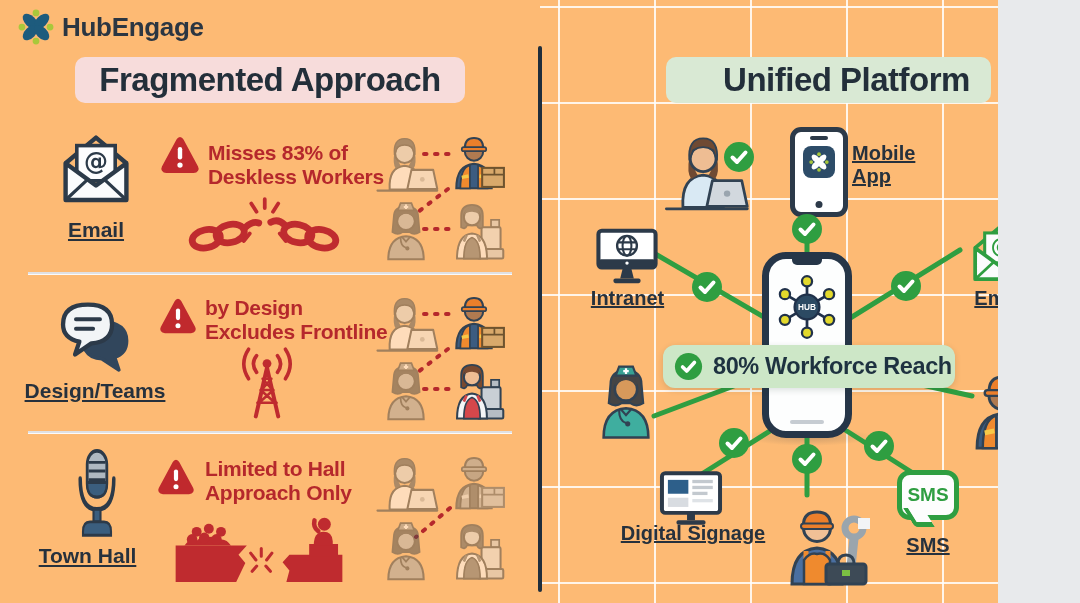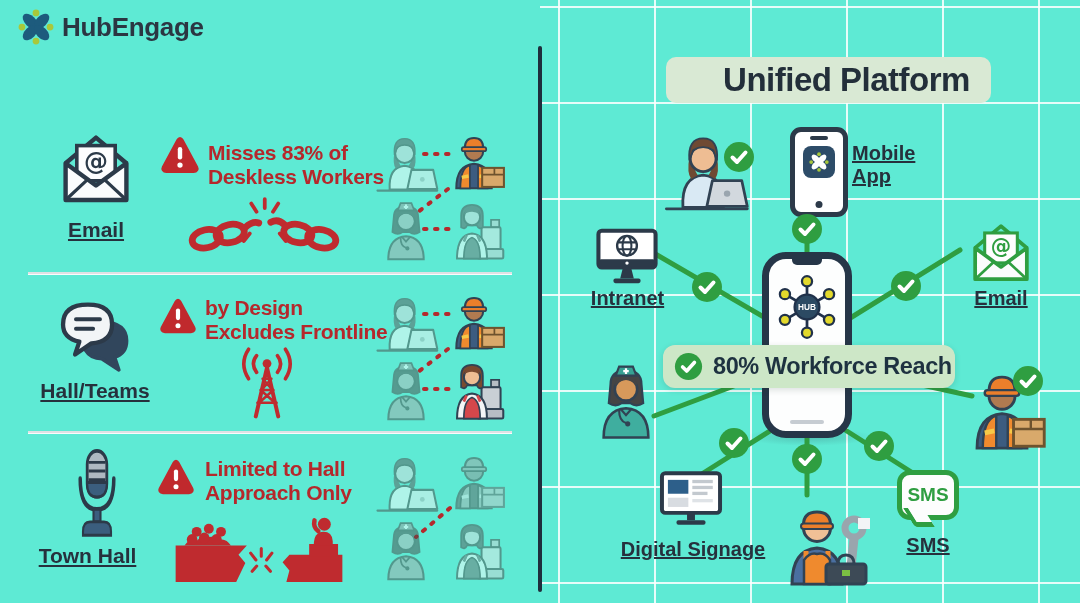--- a/index.html
+++ b/index.html
@@ -1,18 +1,18 @@
 <!DOCTYPE html>
 <html><head>
 <meta charset="utf-8">
 <style>
   html,body{margin:0;padding:0;background:#e8eaec;}
   #stage{
-    position:relative;width:1080px;height:603px;overflow:hidden;
-    background:#5eead4;
+    position:relative;width:998px;height:603px;overflow:hidden;
+    background:#fdba74;
     font-family:"Liberation Sans","DejaVu Sans",sans-serif;
     color:#232f3a;
   }
   .abs{position:absolute;}
   
   .grid-bg{
     left:540px;top:0;width:540px;height:603px;z-index:0;
     background-image:
       linear-gradient(rgba(255,255,255,.85) 2px, transparent 2px),
       linear-gradient(90deg, rgba(255,255,255,.85) 2px, transparent 2px);
@@ -261,20 +261,21 @@
 
   <div class="abs" style="left:18px;top:9px;display:flex;align-items:center;gap:8px;z-index:3;">
     <span style="width:36px;height:36px;color:#1d5b7d;display:inline-block;">
       <svg viewBox="0 0 32 32" style="width:100%;height:100%">
           <use href="#sym-pinwheel"></use>
         </svg>
     </span>
     <span class="logo-text">HubEngage</span>
   </div>
 
+  <div class="abs title-pill" style="left:75px;top:57px;width:390px;background:#f7dcdb;">Fragmented Approach</div>
   <div class="abs title-pill" style="left:666px;top:57px;width:289px;background:#d9e9d4;padding-left:36px;">Unified Platform</div>
 
   <div class="abs divider"></div>
 
   <div class="abs sep" style="left:28px;top:272px;width:484px;"></div>
   <div class="abs sep" style="left:28px;top:431px;width:484px;"></div>
 
   <div class="abs icon" style="left:56px;top:128px;width:80px;height:80px;color:#2c3a49;">
     <svg viewBox="0 0 100 100">
         <use href="#sym-envelope"></use>
@@ -314,21 +315,21 @@
       <svg viewBox="0 0 100 100">
         <use href="#p-cashier"></use>
       </svg>
     </div>
 
   <div class="abs icon" style="left:50px;top:290px;width:88px;height:86px;">
     <svg viewBox="0 0 100 100">
         <use href="#sym-chat"></use>
       </svg>
   </div>
-  <div class="abs chan-label" style="left:20px;top:379px;width:150px;font-size:21px;">Hall/Teams</div>
+  <div class="abs chan-label" style="left:20px;top:379px;width:150px;font-size:21px;">Design/Teams</div>
   <div class="abs icon" style="left:157px;top:295px;width:42px;height:42px;">
     <svg viewBox="0 0 100 100">
         <use href="#sym-warning"></use>
       </svg>
   </div>
   <div class="abs warn-text" style="left:205px;top:296px;width:210px;">
     <div>by Design</div>
     <div>Excludes Frontline</div>
   </div>
   <div class="abs icon" style="left:227px;top:341px;width:80px;height:82px;">
@@ -441,21 +442,21 @@
     <svg viewBox="0 0 100 100" style="width:100%;height:100%">
         <use href="#p-warehouse"></use>
       </svg>
   </div>
 
   <div class="abs icon" style="left:650px;top:468px;width:82px;height:66px;">
     <svg viewBox="0 0 100 100">
         <use href="#sym-signage"></use>
       </svg>
   </div>
-  <div class="abs chan-label" style="left:608px;top:538px;width:170px;font-size:20px;">Digital Signage</div>
+  <div class="abs chan-label" style="left:608px;top:522px;width:170px;font-size:20px;">Digital Signage</div>
 
   <div class="abs" style="left:770px;top:488px;width:100px;height:100px;z-index:2;">
     <svg viewBox="0 0 100 100" style="width:100%;height:100%">
         <use href="#p-mechanic"></use>
       </svg>
   </div>
 
   <div class="abs sms-bubble">
     <span class="sms-tail"></span>
     <span>SMS</span>

